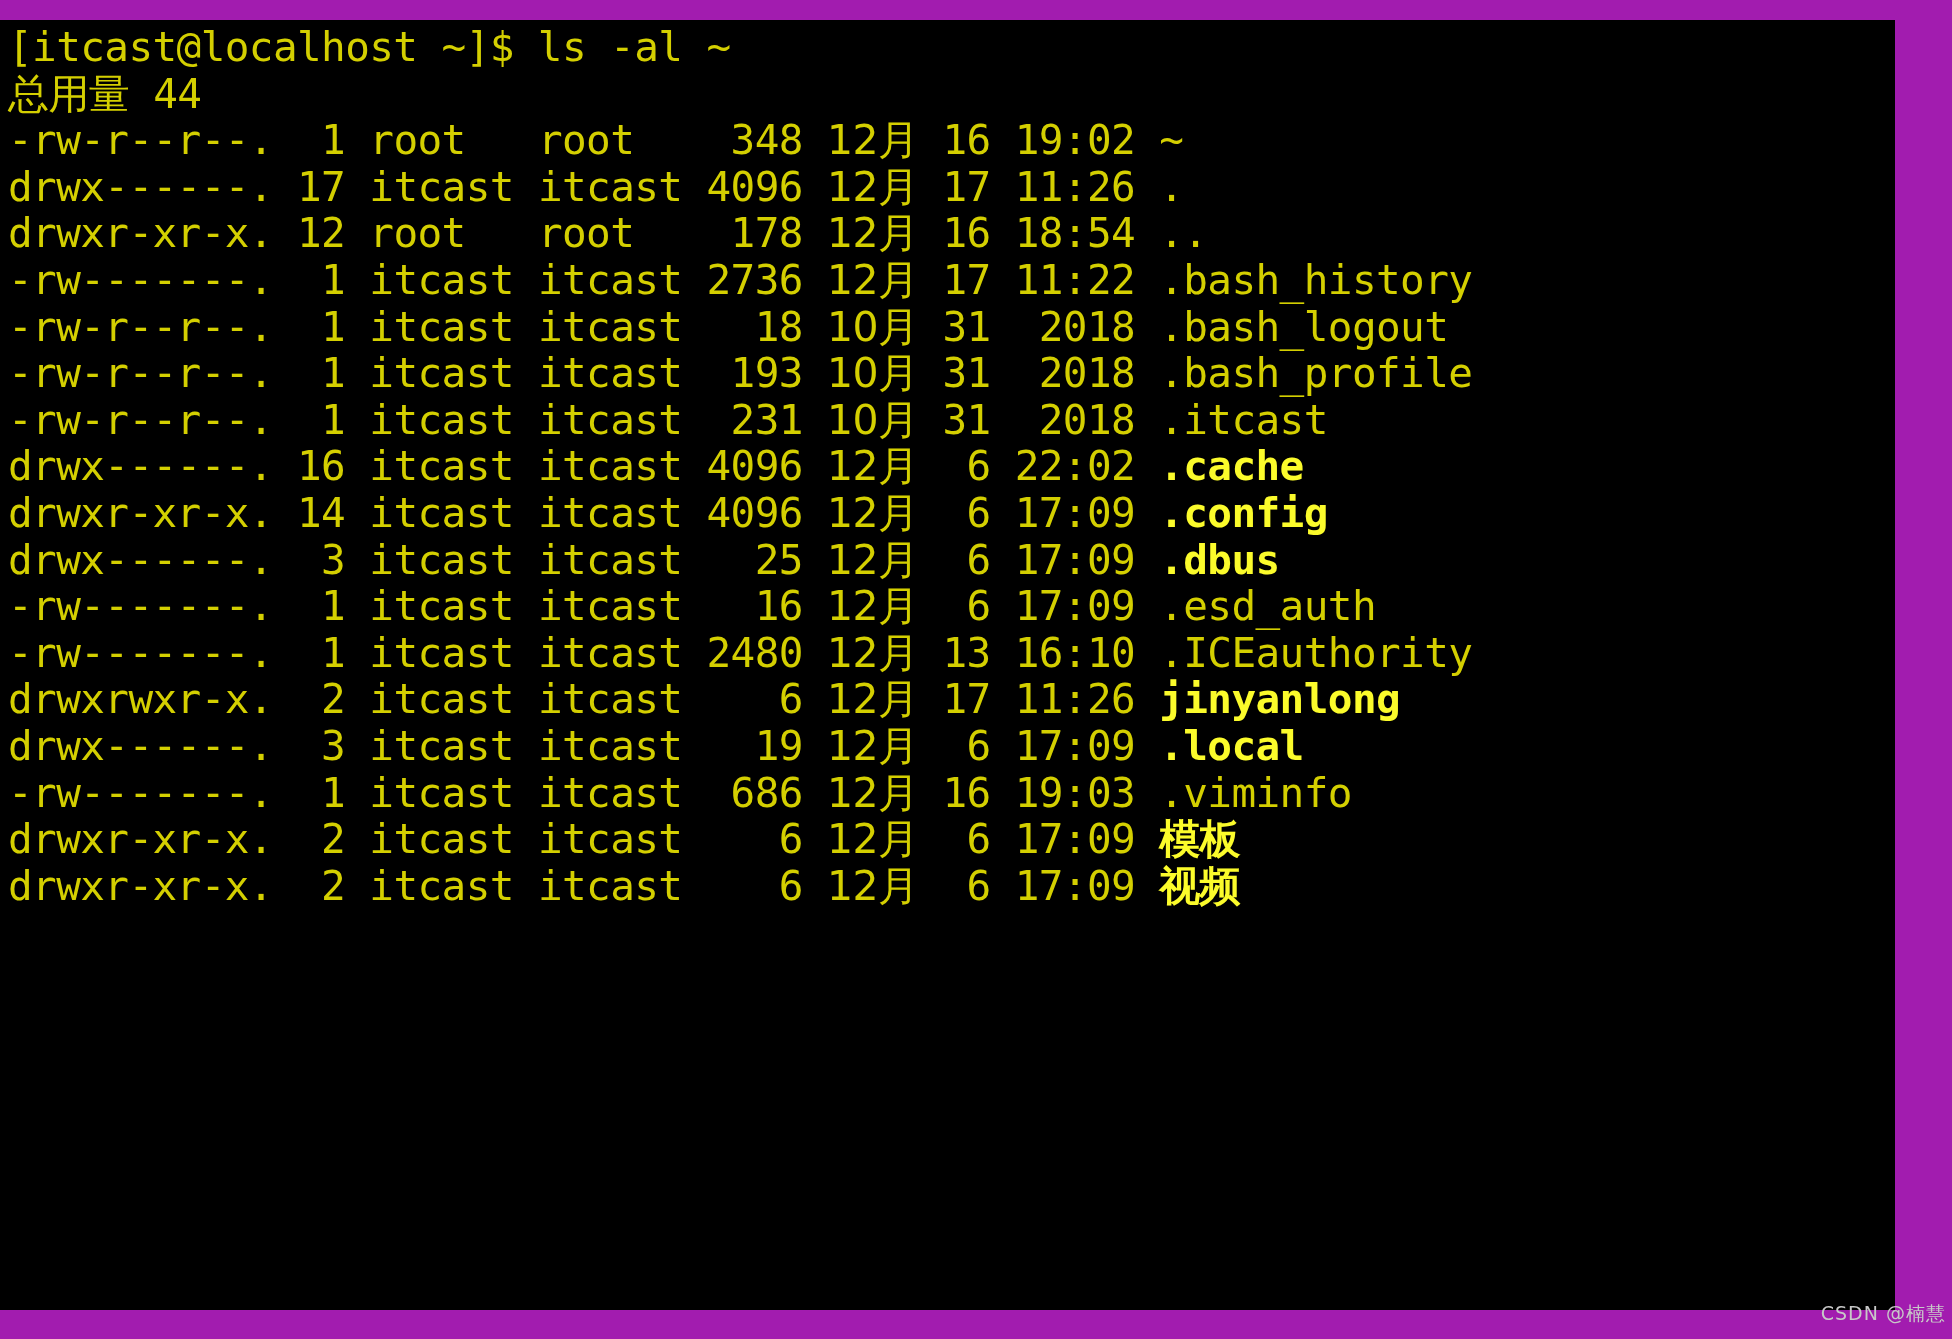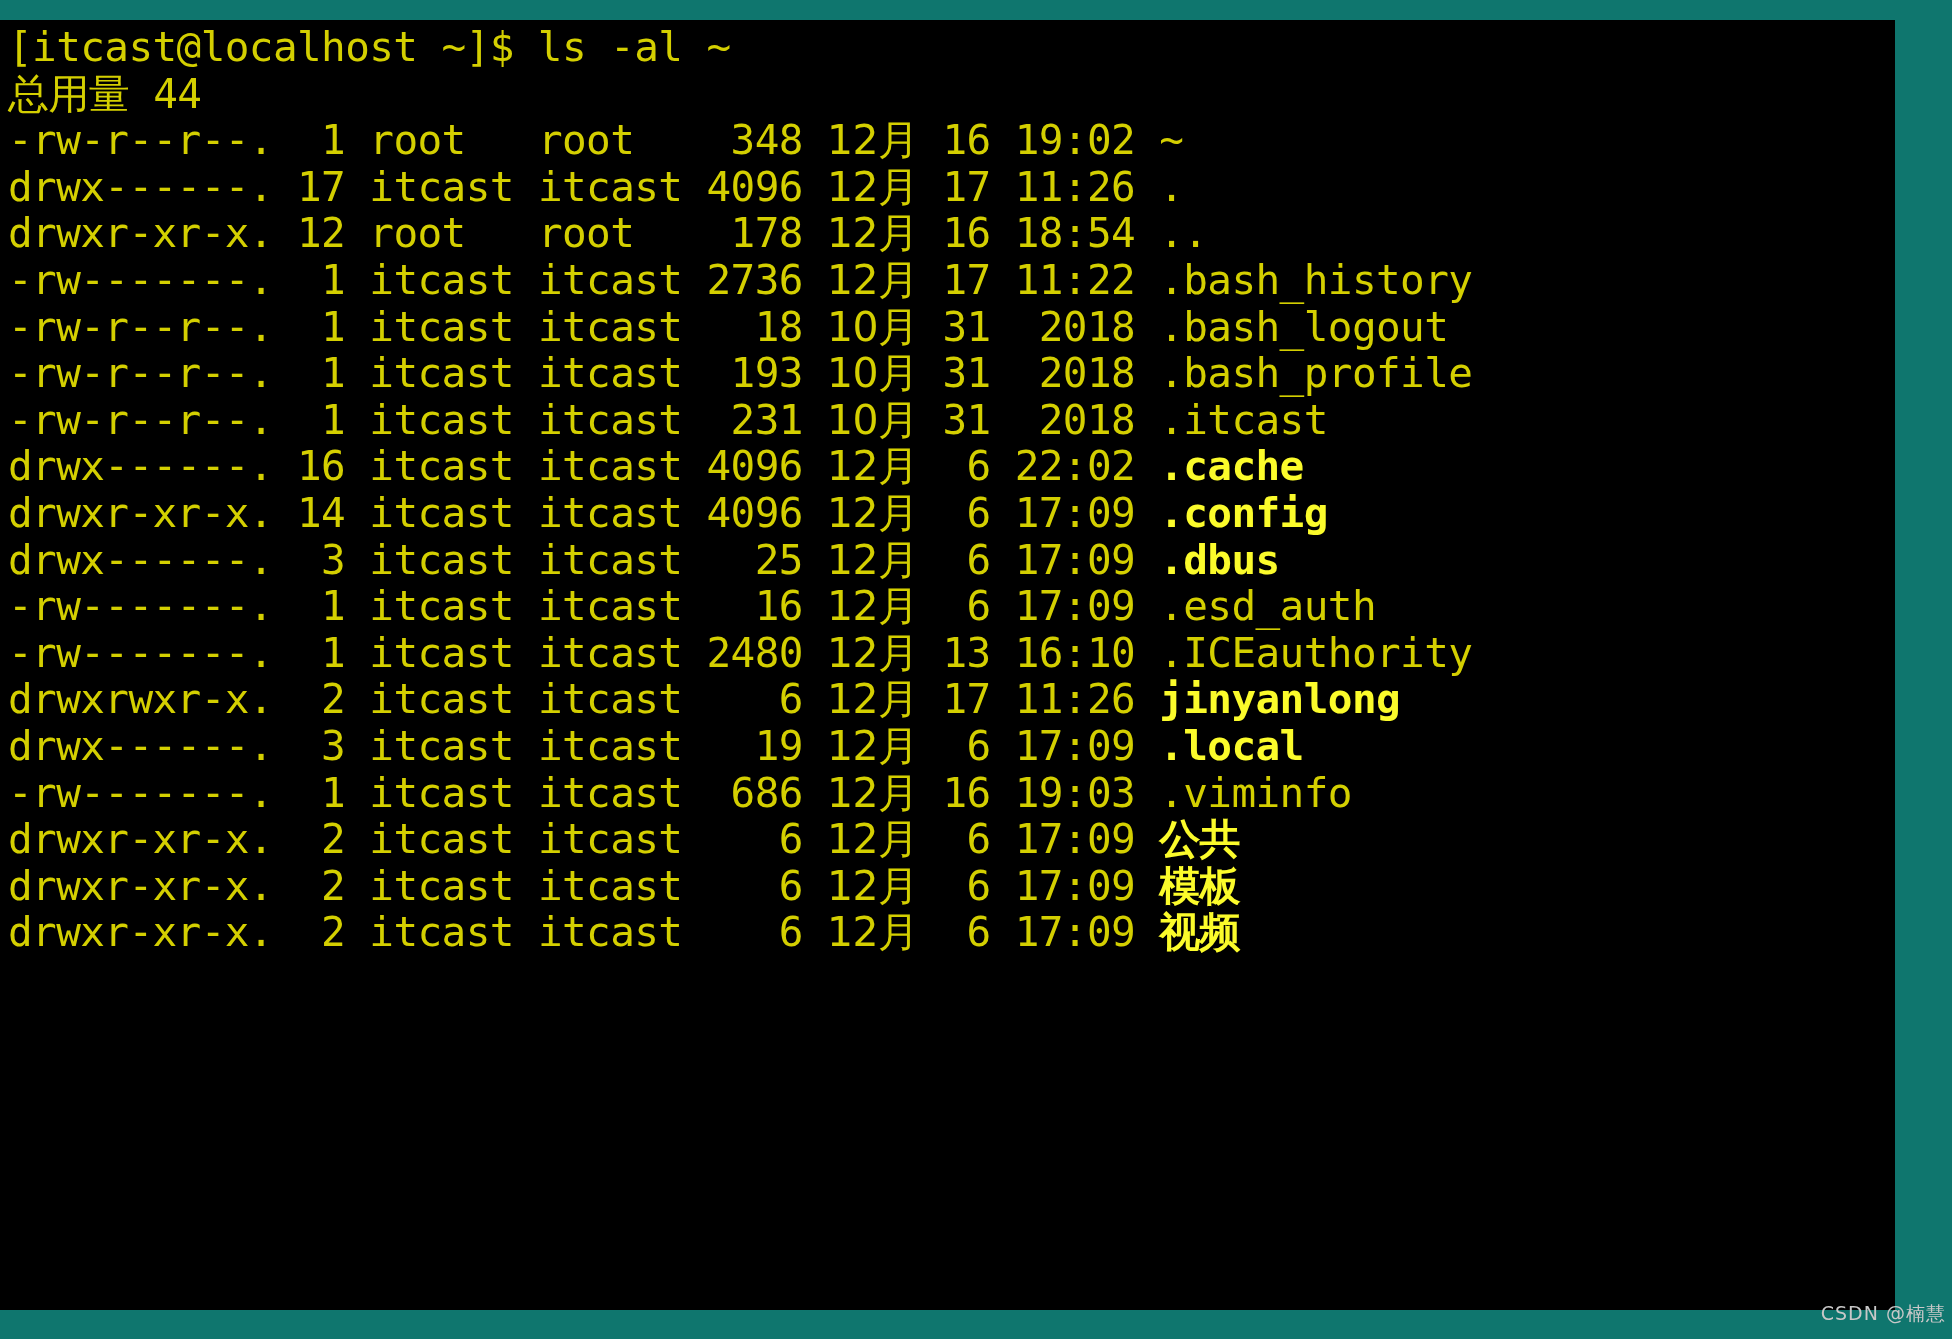--- a/index.html
+++ b/index.html
@@ -7,21 +7,21 @@
     padding: 0;
     background: #ffffff;
     width: 1952px;
     height: 1339px;
     overflow: hidden;
   }
   #page {
     position: relative;
     width: 1952px;
     height: 1339px;
-    background: #0f766e;
+    background: #a21caf;
   }
   #terminal {
     position: absolute;
     left: 0px;
     top: 20px;
     width: 1895px;
     height: 1290px;
     background: #000000;
     overflow: hidden;
     font-family: "DejaVu Sans Mono", "Liberation Mono", monospace;
@@ -82,21 +82,20 @@
         <div class="term-line"><span class="perm">-rw-r--r--.</span> <span class="links"> 1</span> <span class="owner">itcast</span> <span class="group">itcast</span> <span class="size"> 193</span> <span class="month cjk">10月</span> <span class="day">31</span> <span class="time"> 2018</span> <span class="fname-file">.bash_profile</span></div>
         <div class="term-line"><span class="perm">-rw-r--r--.</span> <span class="links"> 1</span> <span class="owner">itcast</span> <span class="group">itcast</span> <span class="size"> 231</span> <span class="month cjk">10月</span> <span class="day">31</span> <span class="time"> 2018</span> <span class="fname-file">.itcast</span></div>
         <div class="term-line"><span class="perm">drwx------.</span> <span class="links">16</span> <span class="owner">itcast</span> <span class="group">itcast</span> <span class="size">4096</span> <span class="month cjk">12月</span> <span class="day"> 6</span> <span class="time">22:02</span> <span class="fname-dir">.cache</span></div>
         <div class="term-line"><span class="perm">drwxr-xr-x.</span> <span class="links">14</span> <span class="owner">itcast</span> <span class="group">itcast</span> <span class="size">4096</span> <span class="month cjk">12月</span> <span class="day"> 6</span> <span class="time">17:09</span> <span class="fname-dir">.config</span></div>
         <div class="term-line"><span class="perm">drwx------.</span> <span class="links"> 3</span> <span class="owner">itcast</span> <span class="group">itcast</span> <span class="size">  25</span> <span class="month cjk">12月</span> <span class="day"> 6</span> <span class="time">17:09</span> <span class="fname-dir">.dbus</span></div>
         <div class="term-line"><span class="perm">-rw-------.</span> <span class="links"> 1</span> <span class="owner">itcast</span> <span class="group">itcast</span> <span class="size">  16</span> <span class="month cjk">12月</span> <span class="day"> 6</span> <span class="time">17:09</span> <span class="fname-file">.esd_auth</span></div>
         <div class="term-line"><span class="perm">-rw-------.</span> <span class="links"> 1</span> <span class="owner">itcast</span> <span class="group">itcast</span> <span class="size">2480</span> <span class="month cjk">12月</span> <span class="day">13</span> <span class="time">16:10</span> <span class="fname-file">.ICEauthority</span></div>
         <div class="term-line"><span class="perm">drwxrwxr-x.</span> <span class="links"> 2</span> <span class="owner">itcast</span> <span class="group">itcast</span> <span class="size">   6</span> <span class="month cjk">12月</span> <span class="day">17</span> <span class="time">11:26</span> <span class="fname-dir">jinyanlong</span></div>
         <div class="term-line"><span class="perm">drwx------.</span> <span class="links"> 3</span> <span class="owner">itcast</span> <span class="group">itcast</span> <span class="size">  19</span> <span class="month cjk">12月</span> <span class="day"> 6</span> <span class="time">17:09</span> <span class="fname-dir">.local</span></div>
         <div class="term-line"><span class="perm">-rw-------.</span> <span class="links"> 1</span> <span class="owner">itcast</span> <span class="group">itcast</span> <span class="size"> 686</span> <span class="month cjk">12月</span> <span class="day">16</span> <span class="time">19:03</span> <span class="fname-file">.viminfo</span></div>
-        <div class="term-line"><span class="perm">drwxr-xr-x.</span> <span class="links"> 2</span> <span class="owner">itcast</span> <span class="group">itcast</span> <span class="size">   6</span> <span class="month cjk">12月</span> <span class="day"> 6</span> <span class="time">17:09</span> <span class="fname-dir cjk">公共</span></div>
         <div class="term-line"><span class="perm">drwxr-xr-x.</span> <span class="links"> 2</span> <span class="owner">itcast</span> <span class="group">itcast</span> <span class="size">   6</span> <span class="month cjk">12月</span> <span class="day"> 6</span> <span class="time">17:09</span> <span class="fname-dir cjk">模板</span></div>
         <div class="term-line"><span class="perm">drwxr-xr-x.</span> <span class="links"> 2</span> <span class="owner">itcast</span> <span class="group">itcast</span> <span class="size">   6</span> <span class="month cjk">12月</span> <span class="day"> 6</span> <span class="time">17:09</span> <span class="fname-dir cjk">视频</span></div>
       </div>
   </div>
 
   <div id="watermark">CSDN @楠慧</div>
 
 </div>
 
 </body></html>

